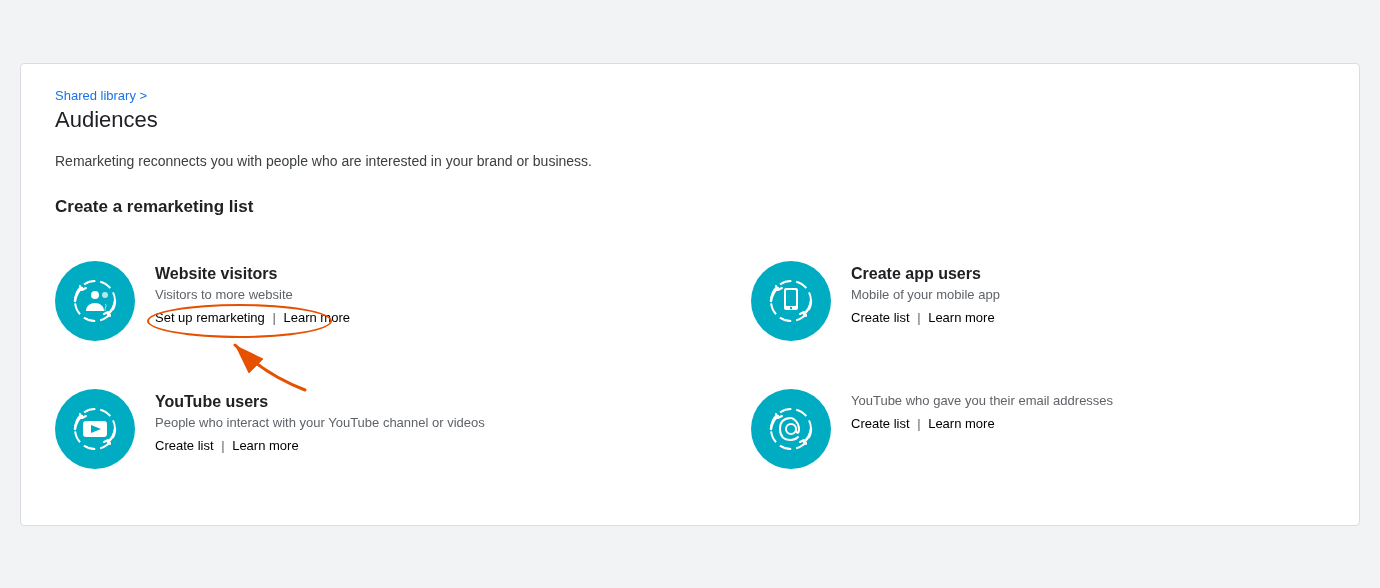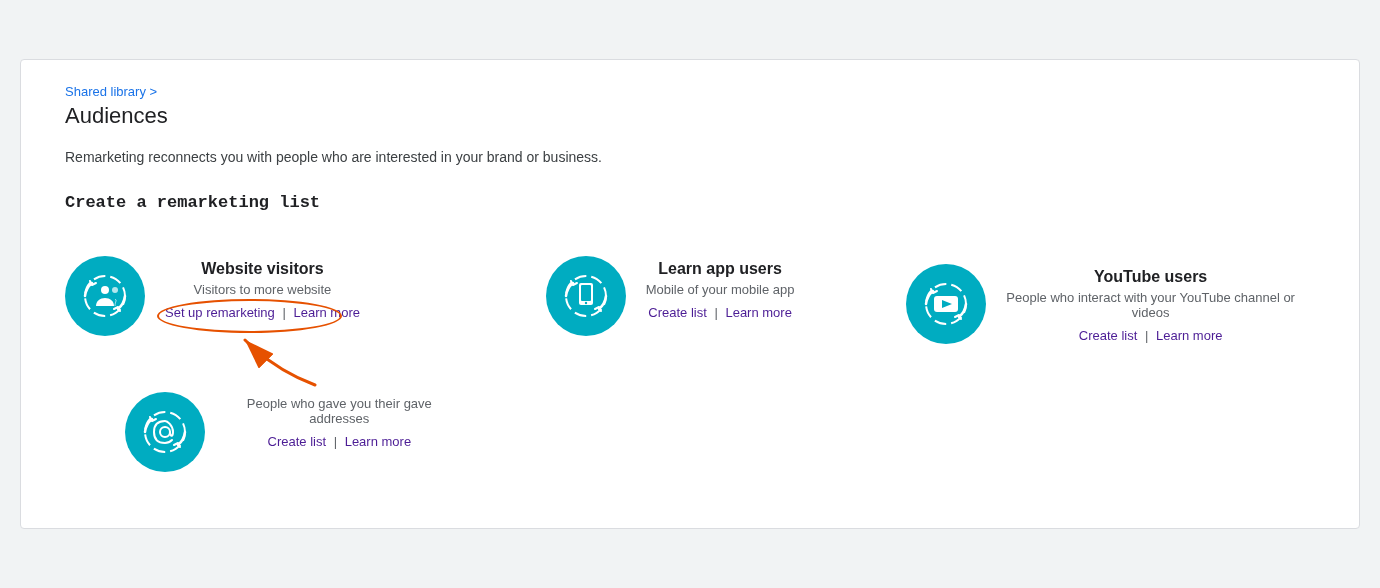--- a/index.html
+++ b/index.html
@@ -9,21 +9,21 @@
       display: flex;
       justify-content: center;
       align-items: center;
       min-height: 100vh;
     }
     .page-container {
       width: 1340px;
       background: #fff;
       border: 1px solid #dadce0;
       border-radius: 4px;
-      padding: 24px 32px 32px 44px;
+      padding: 24px 32px 32px 34px;
     }
     .breadcrumb {
       font-size: 13px;
       color: #1a73e8;
       margin-bottom: 4px;
     }
     .breadcrumb a {
       color: #1a73e8;
       text-decoration: none;
     }
@@ -36,27 +36,25 @@
     .description {
       font-size: 14px;
       color: #3c4043;
       margin-bottom: 28px;
     }
     .section-title {
       font-size: 17px;
       font-weight: 700;
       color: #202124;
       margin-bottom: 28px;
-      font-family: Liberation Mono, monospace;
     }
     .cards-grid {
       display: grid;
-      grid-template-columns: 1fr 1fr 1fr;
+      grid-template-columns: 1fr 1fr;
       gap: 0;
-      text-align: center;
     }
     .card {
       display: flex;
       align-items: flex-start;
       gap: 20px;
       padding: 16px 32px 24px 0;
     }
     .card-right {
       padding-left: 60px;
     }
@@ -86,21 +84,21 @@
     }
     .card-desc {
       font-size: 13px;
       color: #5f6368;
       margin-bottom: 8px;
     }
     .card-links {
       font-size: 13px;
     }
     .card-links a {
-      color: #4c1d95;
+      color: #000000;
       text-decoration: none;
     }
     .card-links .separator {
       color: #5f6368;
       margin: 0 4px;
     }
     
     .annotation-area {
       position: relative;
       display: inline-block;
@@ -205,21 +203,21 @@
             <circle cx="22" cy="29" r="1.2" fill="#00acc1"></circle>
 
             <path d="M2 22 Q3 14 9 9" stroke="white" stroke-width="2.5" fill="none" stroke-linecap="round"></path>
             <path d="M7 7 L9 11 L13 9" stroke="white" stroke-width="2" fill="none" stroke-linecap="round" stroke-linejoin="round"></path>
             <path d="M42 22 Q41 30 35 35" stroke="white" stroke-width="2.5" fill="none" stroke-linecap="round"></path>
             <path d="M37 37 L35 33 L31 35" stroke="white" stroke-width="2" fill="none" stroke-linecap="round" stroke-linejoin="round"></path>
           </svg>
         </div>
       </div>
       <div class="card-content">
-        <div class="card-title">Learn app users</div>
+        <div class="card-title">Create app users</div>
         <div class="card-desc">Mobile of your mobile app</div>
         <div class="card-links">
           <a href="#">Create list</a>
           <span class="separator"> | </span>
           <a href="#">Learn more</a>
         </div>
       </div>
     </div>
 
     <div class="card" style="padding-top:24px;">
@@ -259,21 +257,21 @@
             <path d="M27 22 C27 26 30 28 30 22 C30 15 24 11 22 11 C15 11 11 15 11 22 C11 29 15 33 22 33 C25 33 27 32 29 30" stroke="white" stroke-width="2" fill="none" stroke-linecap="round"></path>
 
             <path d="M2 22 Q3 14 9 9" stroke="white" stroke-width="2.5" fill="none" stroke-linecap="round"></path>
             <path d="M7 7 L9 11 L13 9" stroke="white" stroke-width="2" fill="none" stroke-linecap="round" stroke-linejoin="round"></path>
             <path d="M42 22 Q41 30 35 35" stroke="white" stroke-width="2.5" fill="none" stroke-linecap="round"></path>
             <path d="M37 37 L35 33 L31 35" stroke="white" stroke-width="2" fill="none" stroke-linecap="round" stroke-linejoin="round"></path>
           </svg>
         </div>
       </div>
       <div class="card-content">
-        <div class="card-desc">People who gave you their gave addresses</div>
+        <div class="card-desc">YouTube who gave you their email addresses</div>
         <div class="card-links">
           <a href="#">Create list</a>
           <span class="separator"> | </span>
           <a href="#">Learn more</a>
         </div>
       </div>
     </div>
 
   </div>
 </div>

